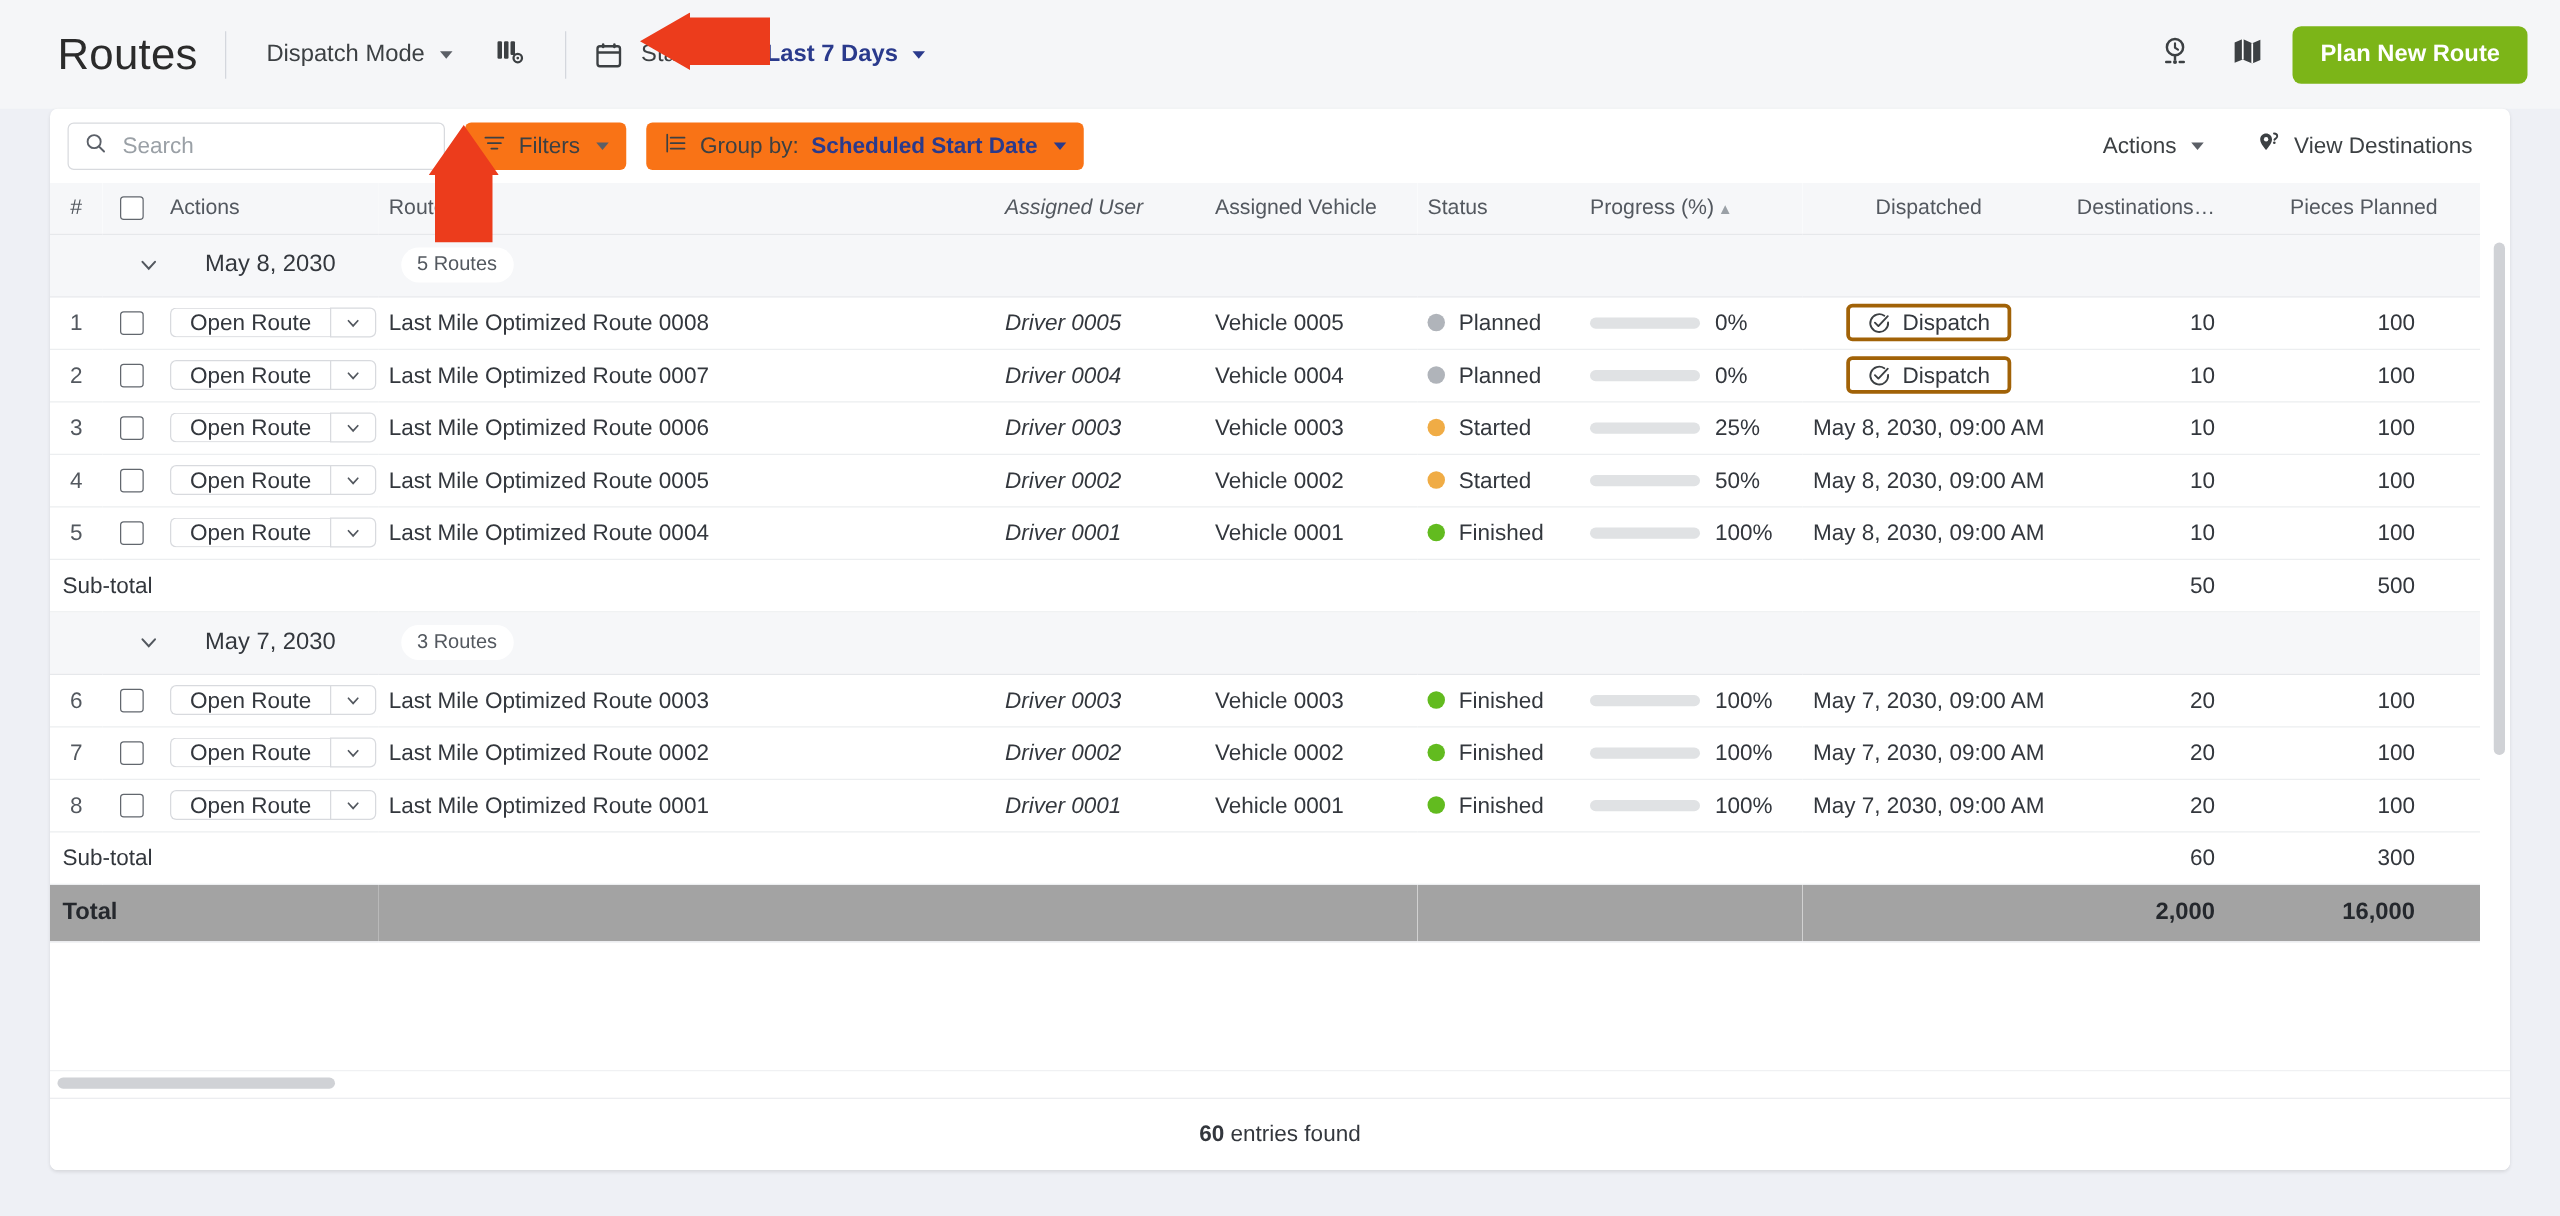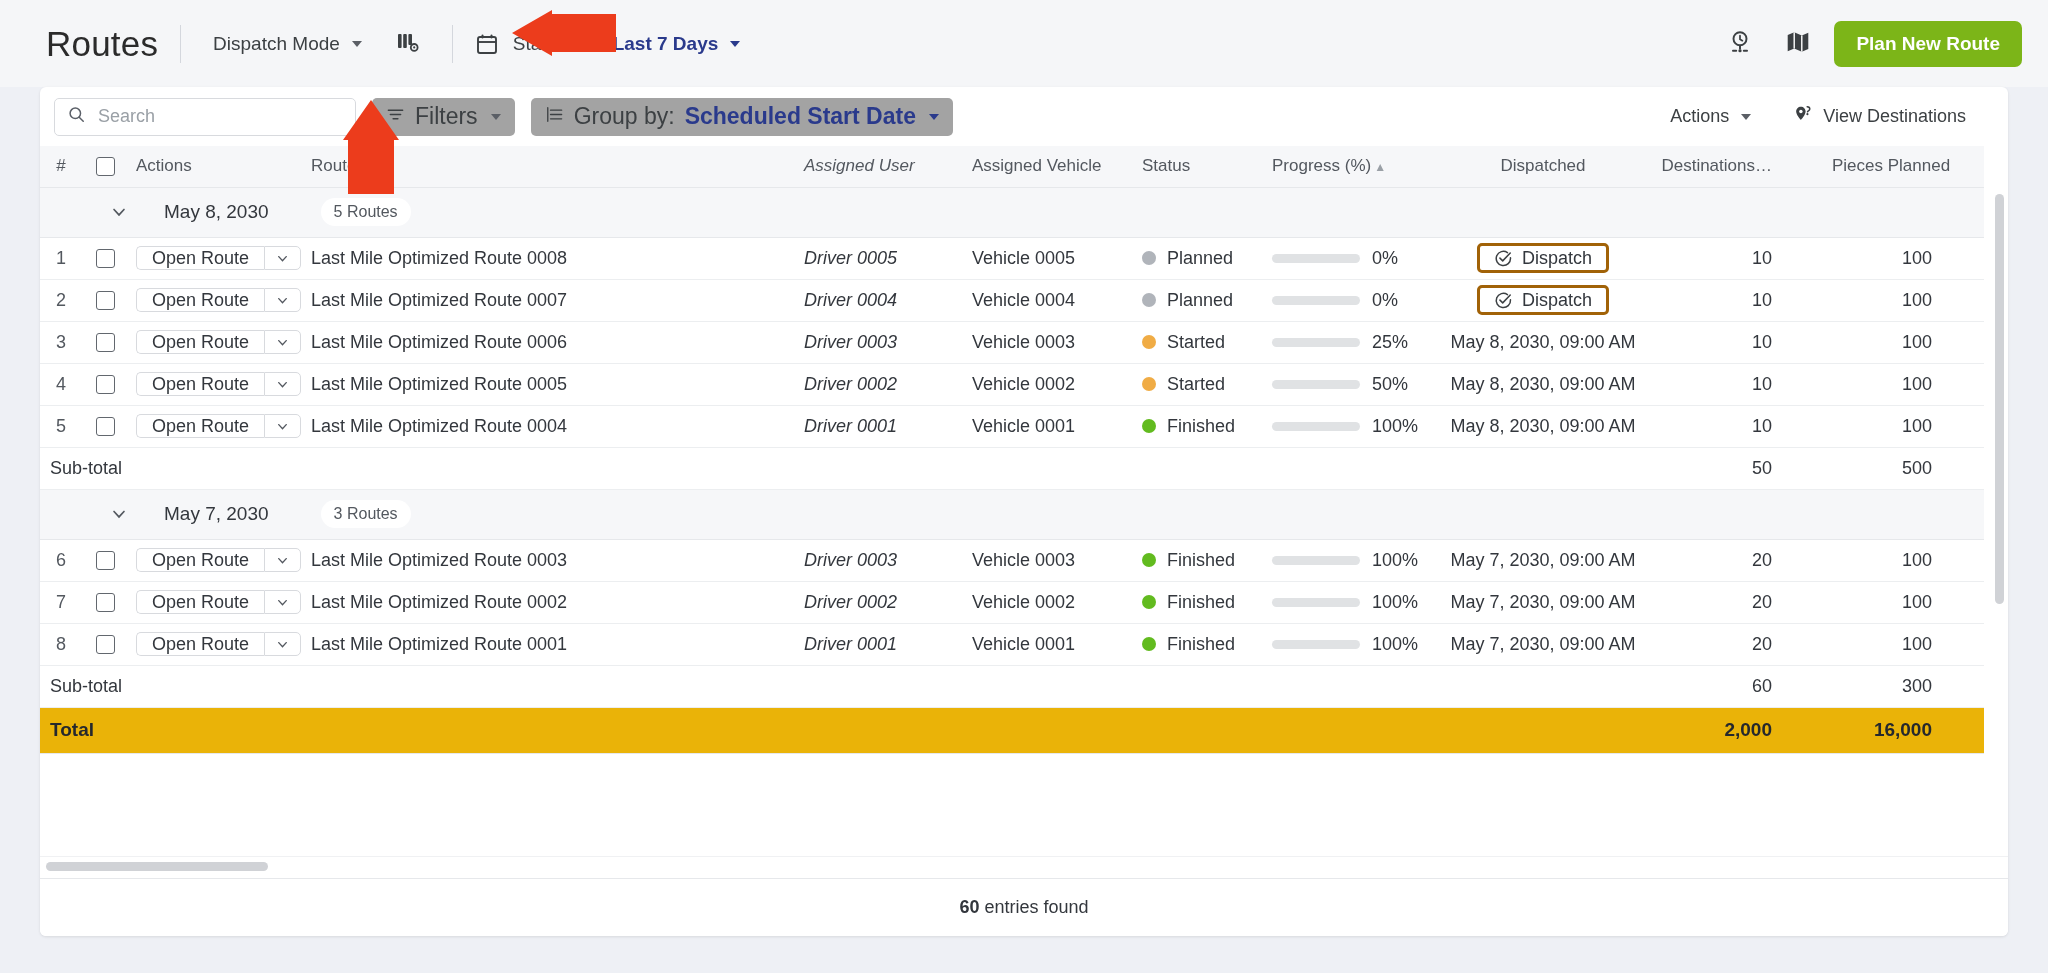--- a/index.html
+++ b/index.html
@@ -49,35 +49,35 @@
   #card {
     position: absolute; left: 40px; top: 87px; width: 1968px; height: 849px;
     background: #fff; border-radius: 6px;
     box-shadow: 0 1px 3px rgba(0,0,0,.10);
     display: flex; flex-direction: column; overflow: hidden;
   }
 
   
   #toolbar {
     height: 59px; display: flex; align-items: center;
-    padding: 0 28px 0 14px; flex: none; justify-content: center;
+    padding: 0 16px 0 14px; flex: none; justify-content: center;
   }
   #search-wrap {
     width: 302px; height: 38px; border: 1px solid #d8dade; border-radius: 5px;
     display: flex; align-items: center; padding: 0 12px; gap: 10px; background: #fff;
   }
   #search-input {
     border: none; outline: none; font-size: 18px; color: #333;
     font-family: "Liberation Sans", sans-serif; width: 100%; background: transparent;
   }
   #search-input::placeholder { color: #9aa0a6; }
   .tbbtn {
     display: flex; align-items: center; gap: 10px; height: 38px;
-    background: #a3a3a3; border-radius: 5px; padding: 0 14px;
-    font-size: 23px; color: #3c4043; cursor: pointer; margin-left: 16px;
+    background: #f97316; border-radius: 5px; padding: 0 14px;
+    font-size: 18px; color: #3c4043; cursor: pointer; margin-left: 16px;
     white-space: nowrap;
   }
   #toolbar-right { margin-left: auto; display: flex; align-items: center; }
   .tbplain {
     display: flex; align-items: center; gap: 9px; height: 38px;
     padding: 0 14px; font-size: 18px; color: #3c4043; cursor: pointer;
     border-radius: 5px; margin-left: 14px; white-space: nowrap;
   }
 
   
@@ -146,21 +146,21 @@
     width: 46px; display: flex; align-items: center; justify-content: center;
     cursor: pointer; margin-left: 48px;
   }
   .group-date { font-size: 19px; color: #33373d; margin-left: 22px; }
   .routes-pill {
     background: #fff; border-radius: 14px; font-size: 16px; color: #53585f;
     padding: 5px 13px; margin-left: 52px;
   }
   tr.subtotal-row td { height: 42px; font-size: 18px; color: #33373d; border-bottom: 1px solid #eceef0; }
   tr.total-row td {
-    background: #eab308; height: 46px; font-size: 19px; font-weight: bold;
+    background: #a3a3a3; height: 46px; font-size: 19px; font-weight: bold;
     color: #25282d; border-top: 1px solid #e6e8eb; border-bottom: 1px solid #e6e8eb;
   }
 
   
   #vscroll {
     position: absolute; right: 4px; top: 48px; width: 9px; height: 410px;
     background: #d0d2d6; border-radius: 5px; cursor: pointer;
   }
   #hscroll-track {
     height: 22px; background: #fff; position: relative; flex: none;

